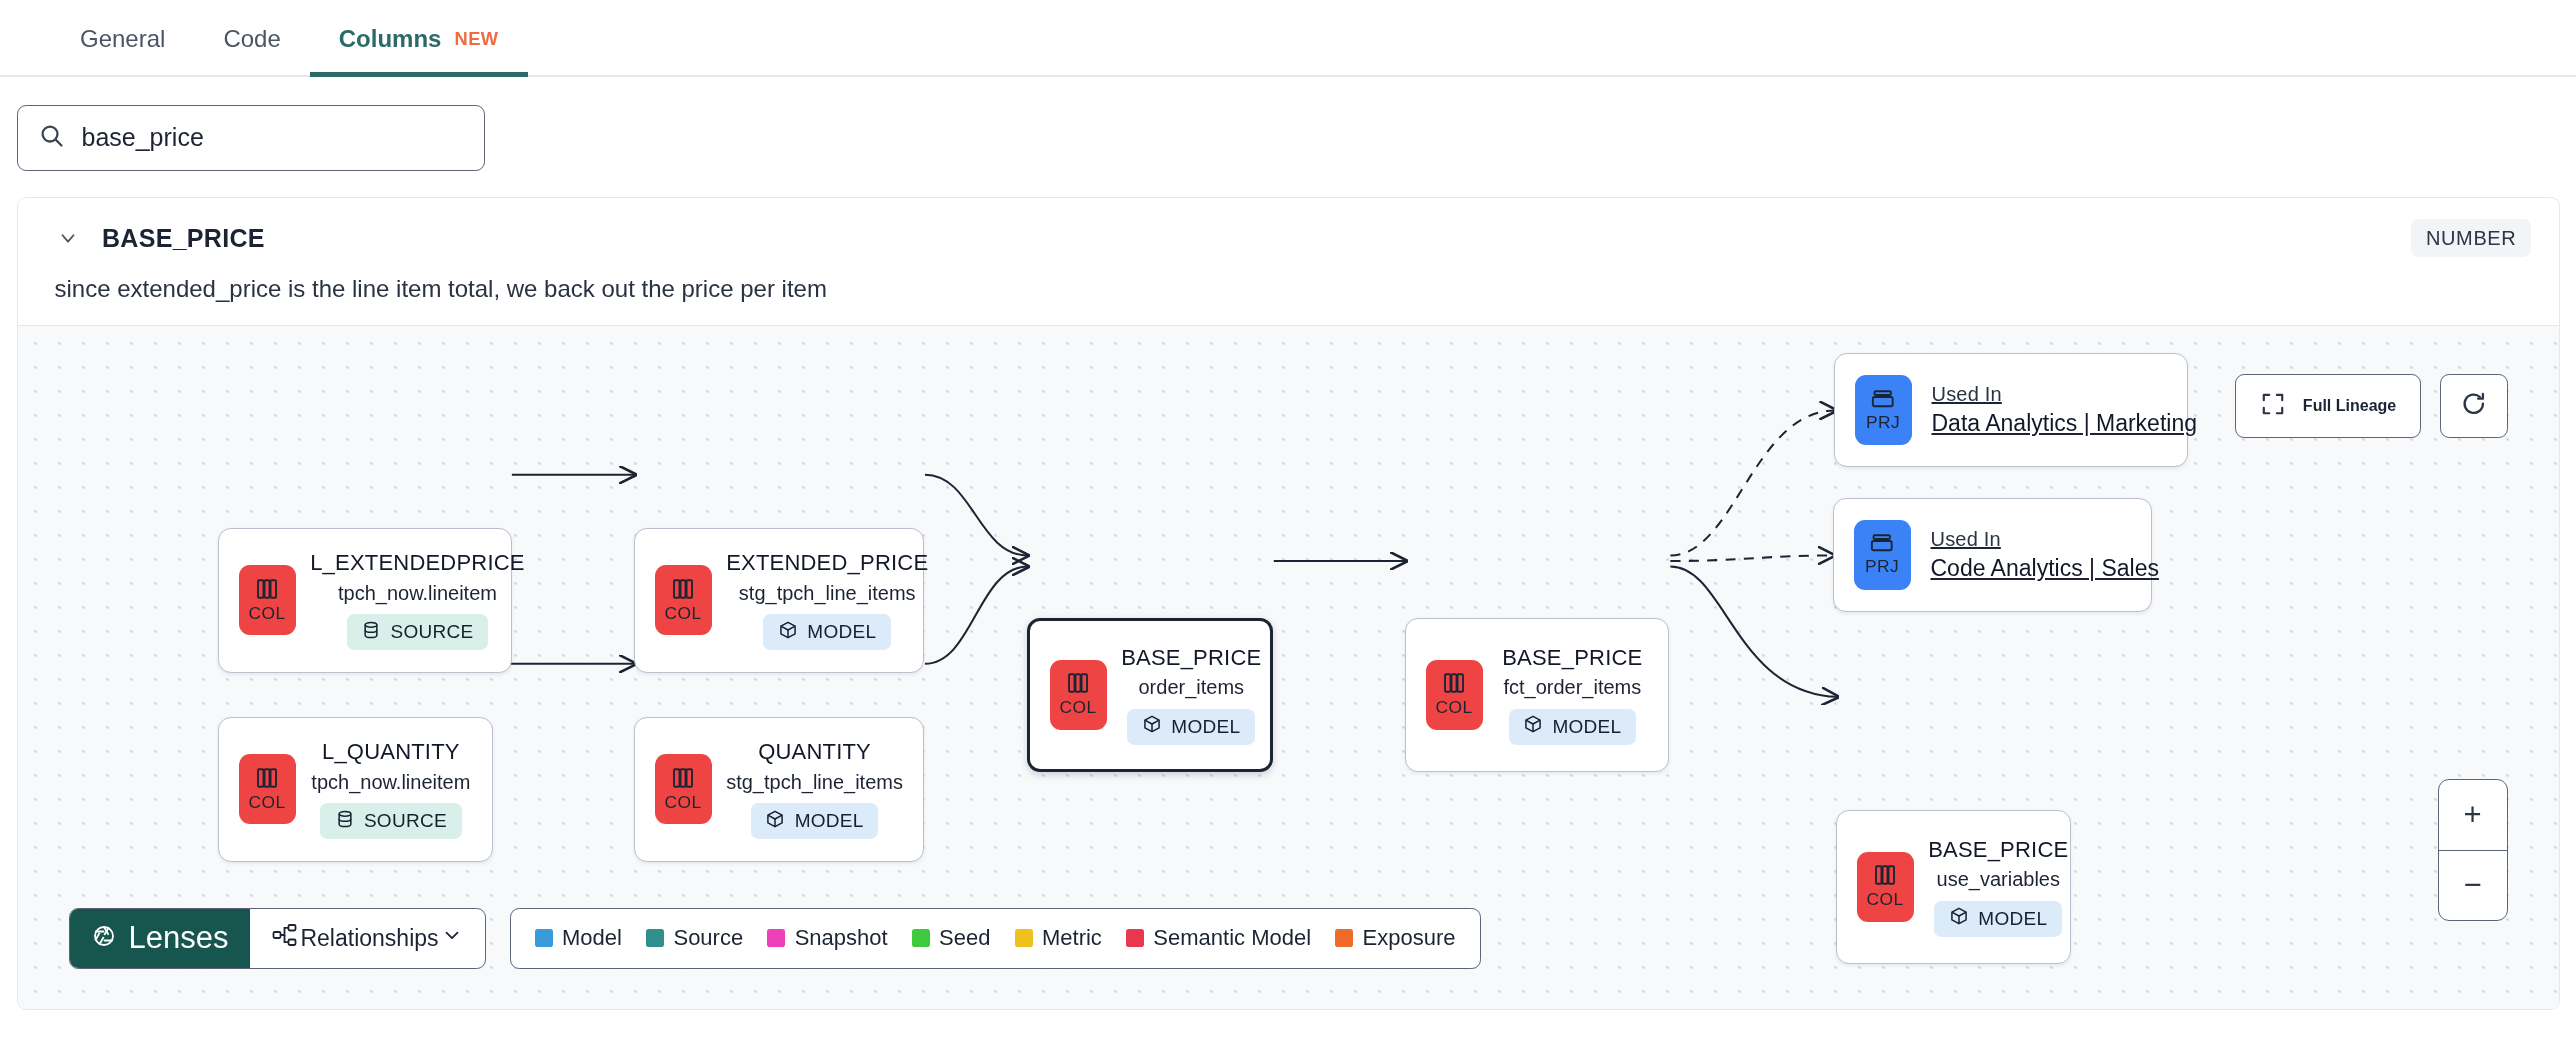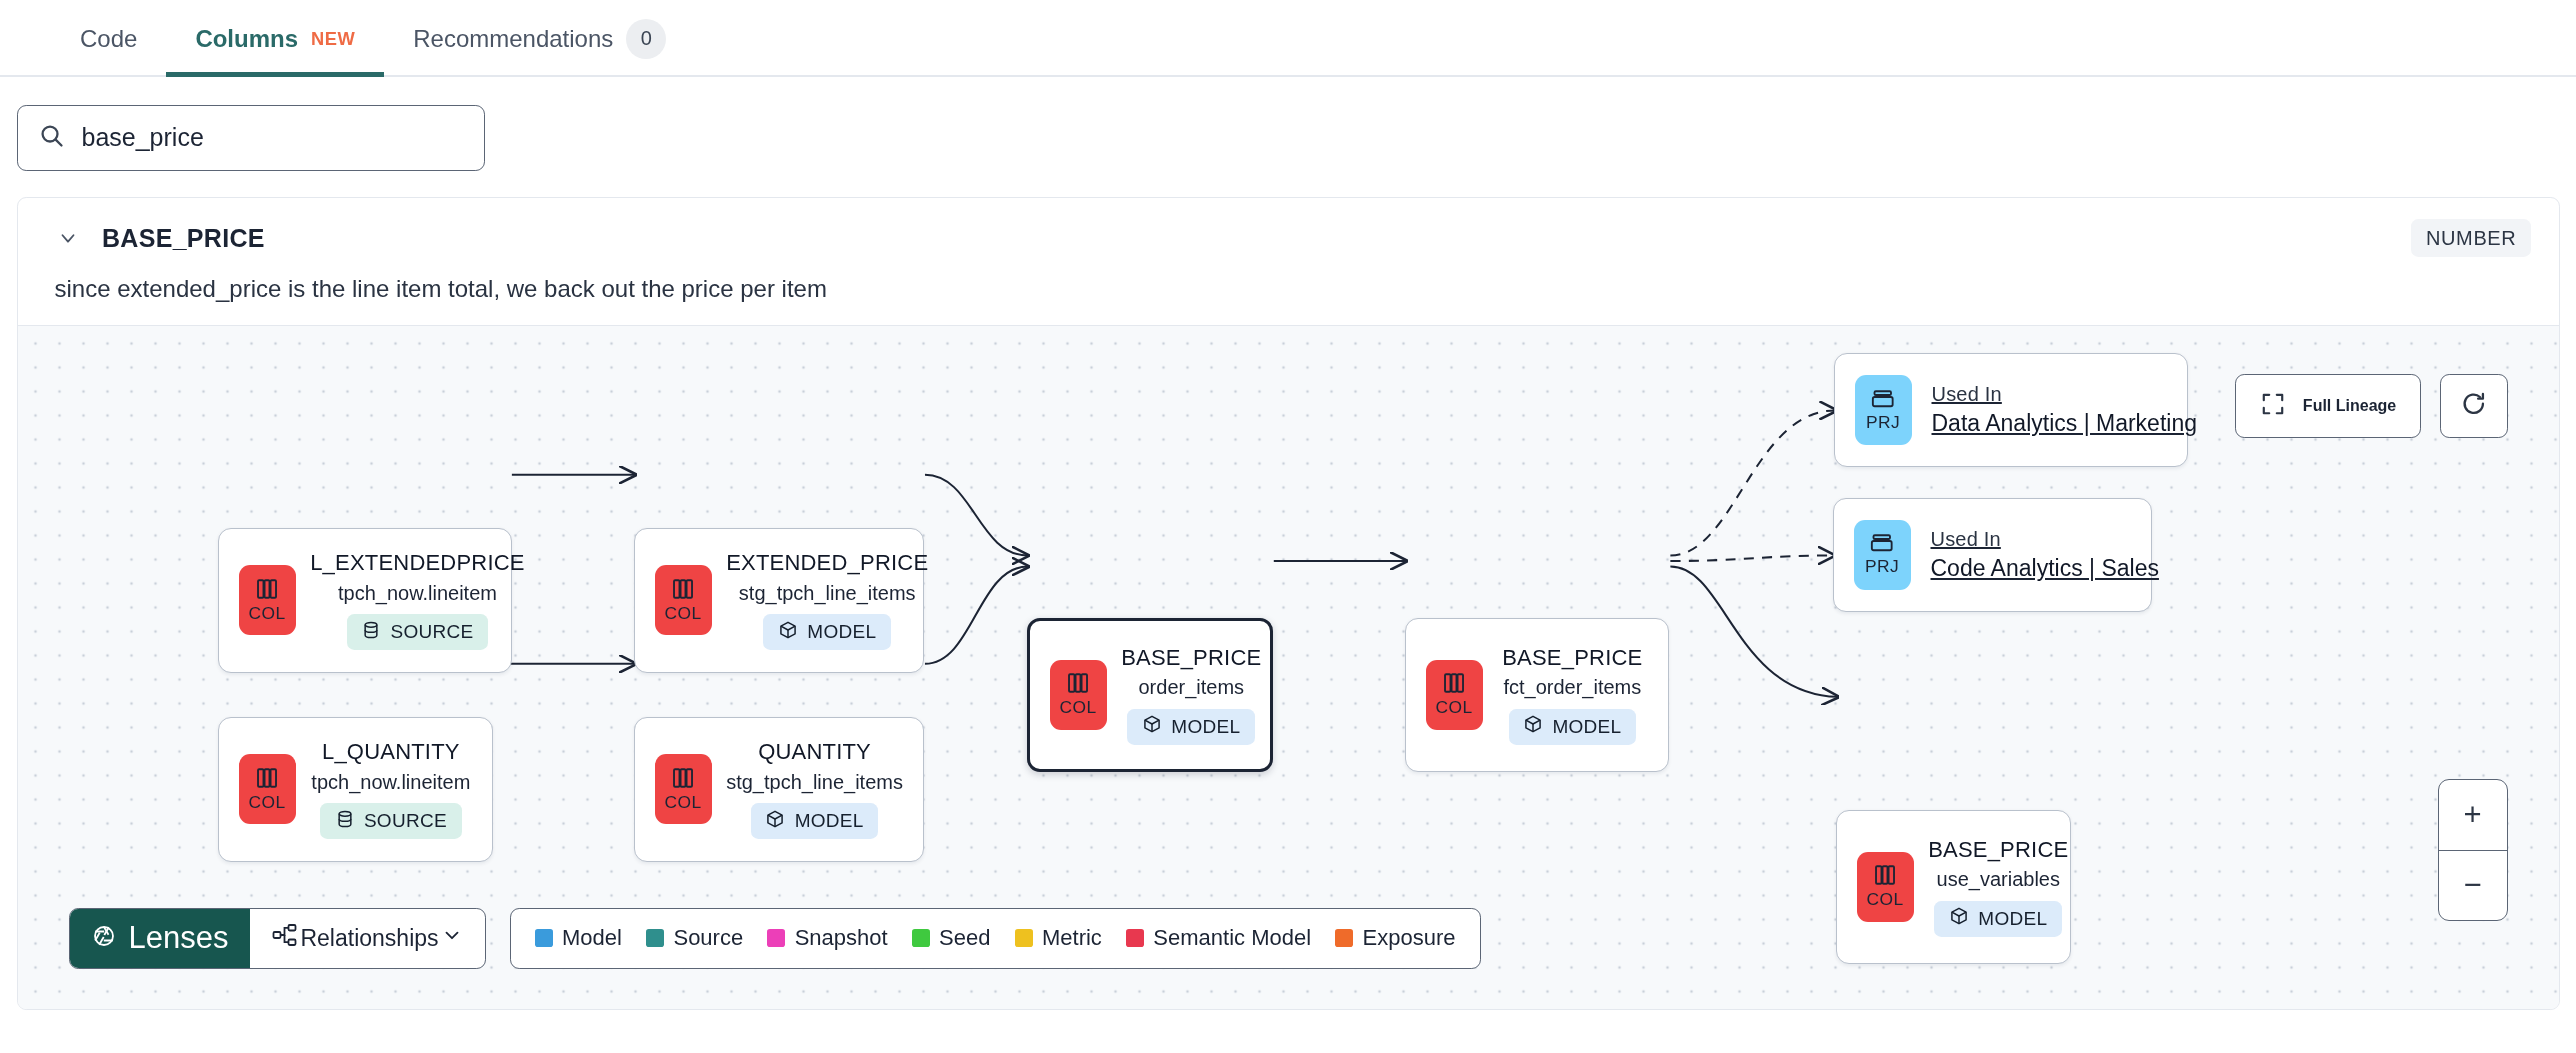--- a/index.html
+++ b/index.html
@@ -125,21 +125,21 @@
   .badge-icon {
     flex: 0 0 auto;
     width: 57px; height: 70px;
     border-radius: 11px;
     background: #ef4444;
     display: flex; flex-direction: column;
     align-items: center; justify-content: center;
     gap: 1.8px;
     margin-left: 20px;
   }
-  .badge-icon.prj { background: #7dd3fc; }
+  .badge-icon.prj { background: #3b82f6; }
   .badge-icon .lbl { font-size: 17.4px; font-weight: 400; color: #1c2434; letter-spacing: 0.4px; }
 
   .node-body {
     flex: 1 1 auto;
     display: flex; flex-direction: column;
     align-items: center; justify-content: center;
     padding: 9.2px 20px 9.2px 14.7px;
     gap: 5.5px;
   }
   .node-name { font-size: 22px; color: #111827; letter-spacing: 0.2px; white-space: nowrap; }
@@ -209,29 +209,28 @@
     border: 1.8px solid #5b6575; border-radius: 9.2px; background: #fff;
   }
   .legend-item { display: flex; align-items: center; gap: 9.2px; font-size: 22px; color: #1c2434; white-space: nowrap; }
   .swatch { width: 18.3px; height: 18.3px; border-radius: 2.8px; flex: 0 0 auto; }
 </style>
 </head>
 <body>
 
 <div class="tabbar">
   <div class="tab">
+    <span>General</span>
+  </div>
+  <div class="tab">
     <span>Code</span>
   </div>
   <div class="tab active">
     <span>Columns</span>
     <span class="tab-new">NEW</span>
-  </div>
-  <div class="tab">
-    <span>Recommendations</span>
-    <span class="tab-count">0</span>
   </div>
 </div>
 
 <div class="search-wrap">
   <div class="search-box">
     <span>
       <svg width="27.5" height="27.5" viewBox="0 0 24 24" fill="none" stroke="#3c4655" stroke-width="2" stroke-linecap="round">
           <circle cx="10.5" cy="10.5" r="6.5"></circle>
           <line x1="15.4" y1="15.4" x2="20.5" y2="20.5"></line>
         </svg>

